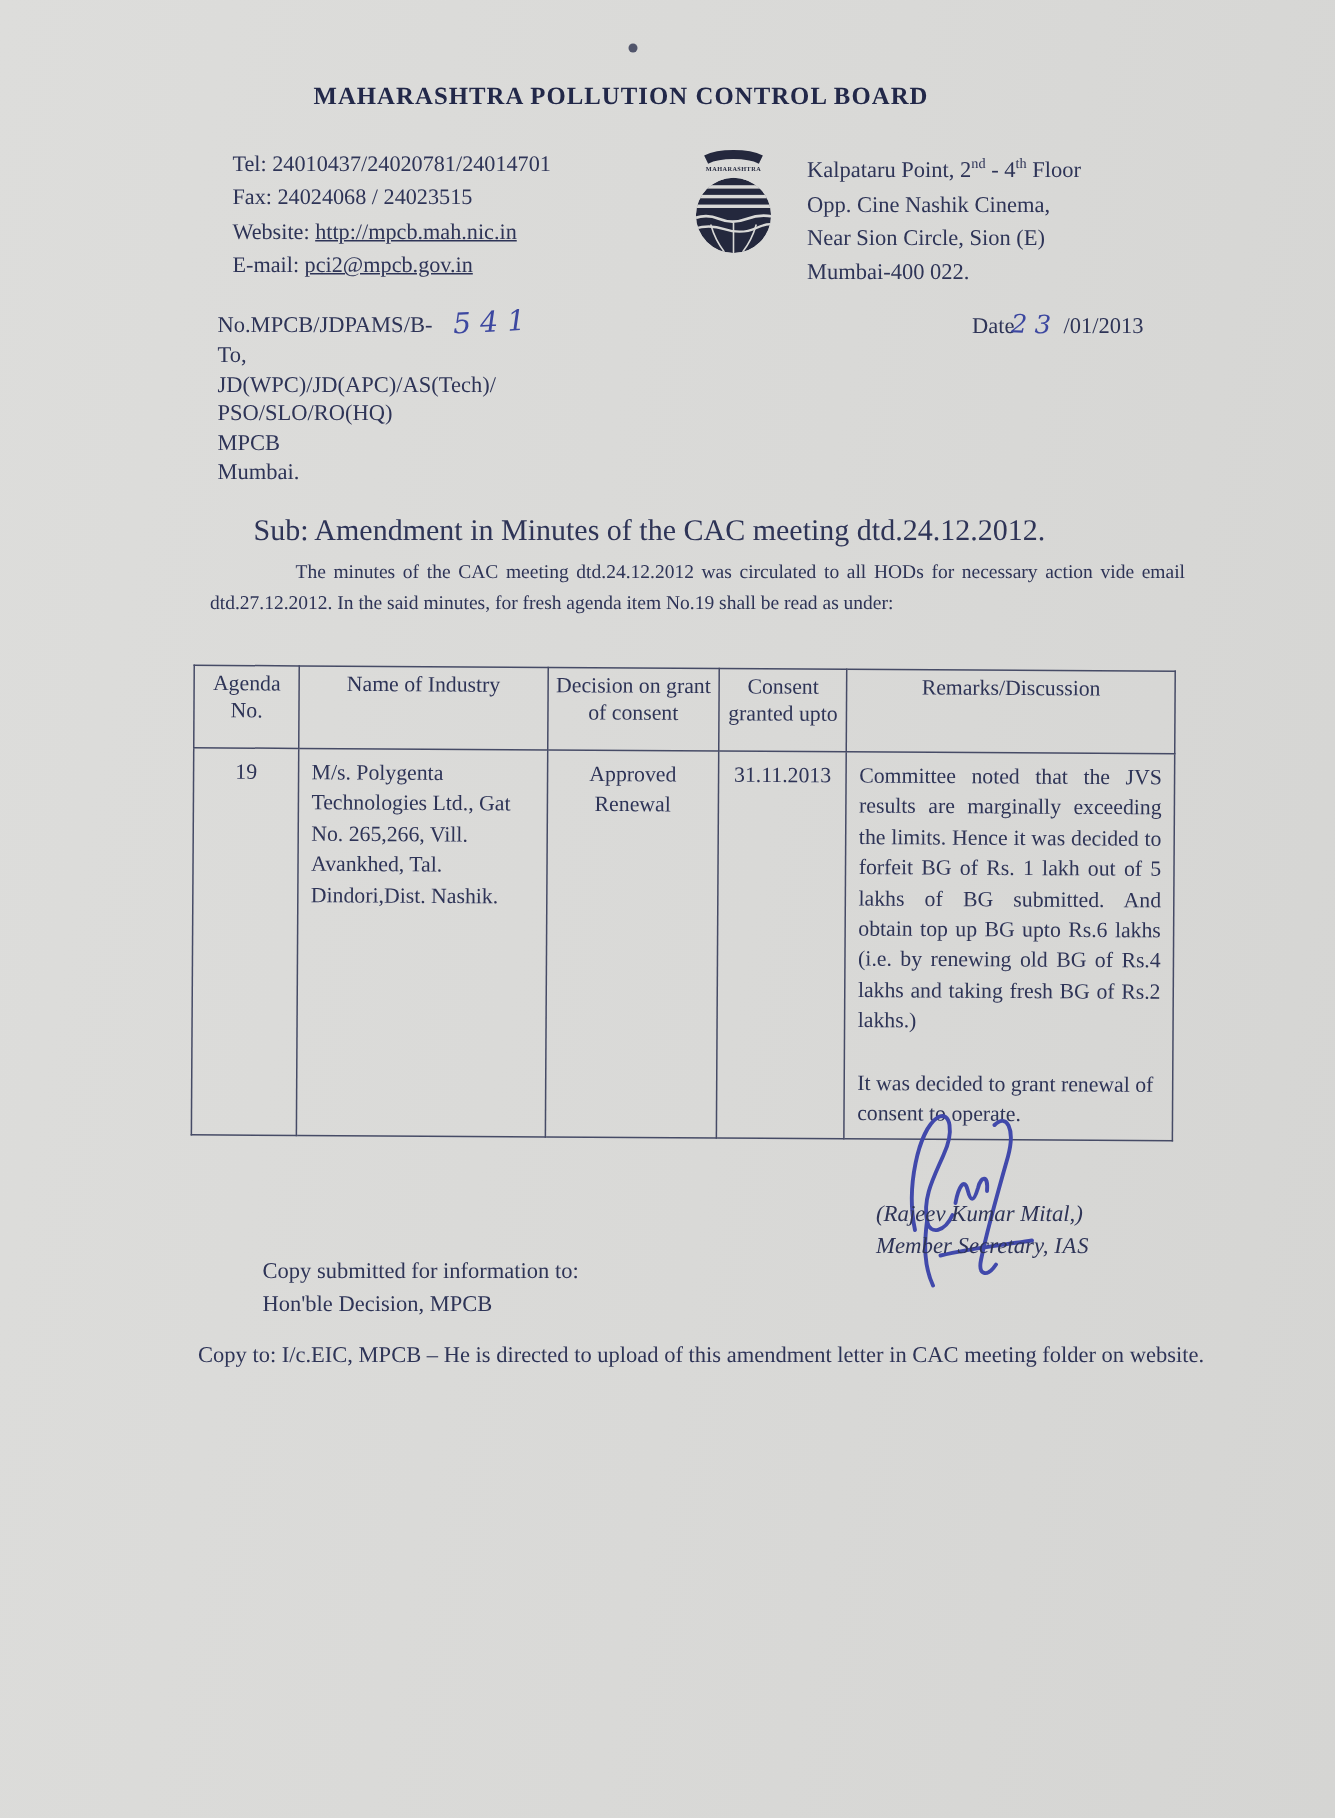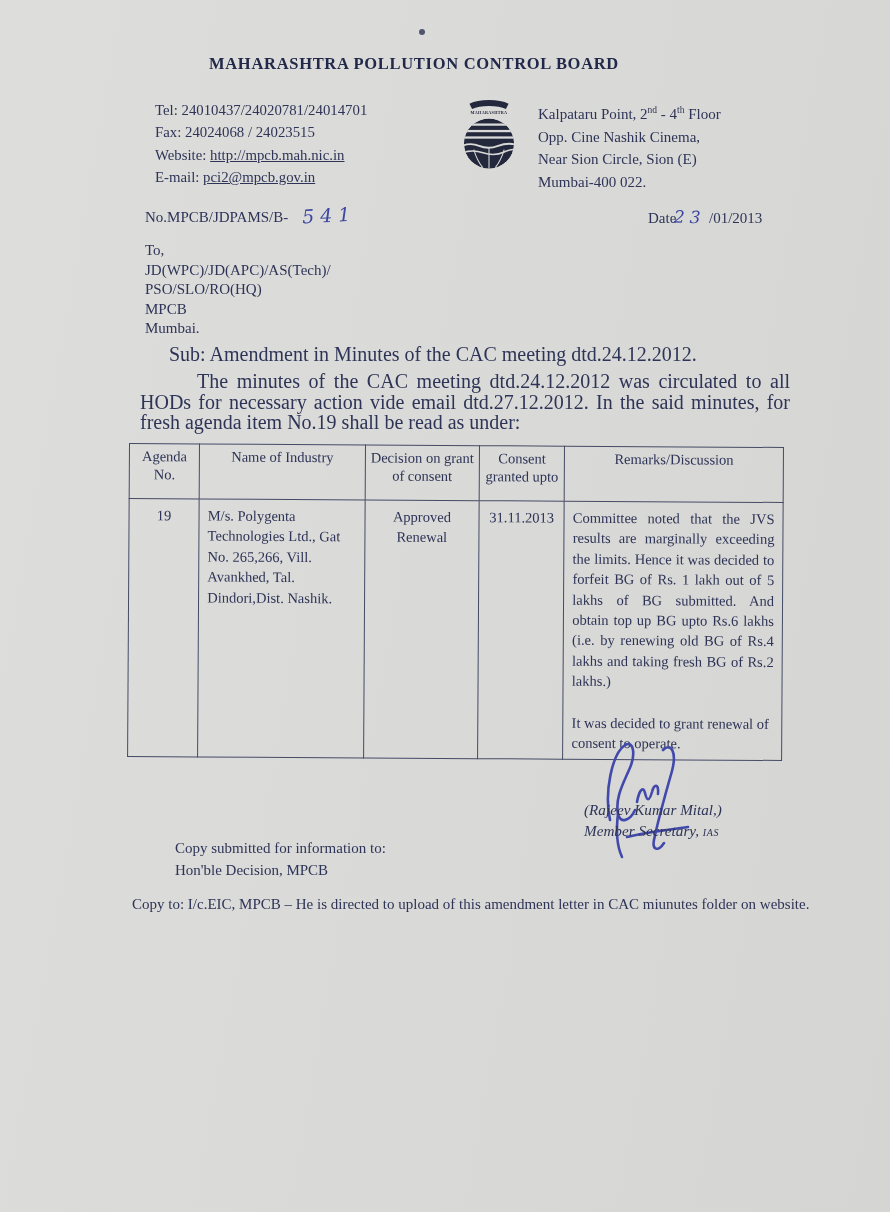--- a/index.html
+++ b/index.html
@@ -18,33 +18,33 @@
   .contact{top:99px;left:155px;font-size:14.8px;line-height:22.4px;}
   .doc-link{color:#2e3457;text-decoration:underline;cursor:pointer;}
   .logo-wrap{top:97px;left:451px;width:76px;height:78px;}
   .address{top:99px;left:538px;font-size:15px;line-height:22.6px;}
   .address sup{font-size:9.5px;}
   .ref-line{top:204px;left:145px;font-size:15px;}
   .hand{font-family:"DejaVu Serif",serif;font-style:italic;color:#3c47a0;}
   .ref-hand{display:inline-block;font-size:19px;letter-spacing:6px;margin-left:14px;transform:rotate(-3deg);}
   .date-line{top:207px;left:648px;font-size:15px;}
   .date-hand{display:inline-block;font-size:17px;letter-spacing:5px;margin:0 3px 0 -2px;transform:rotate(2deg);}
-  .to-block{top:241px;left:145px;font-size:15px;line-height:19.6px;}
+  .to-block{top:228px;left:145px;font-size:15px;line-height:19.6px;}
   .subject{top:343px;left:169px;font-size:20px;}
-  .body-par{top:371px;left:140px;width:650px;font-size:20px;line-height:20.6px;text-align:justify;text-indent:57px;}
+  .body-par{top:371px;left:140px;width:650px;font-size:13px;line-height:20.6px;text-align:justify;text-indent:57px;}
   .table-wrap{top:443px;left:129px;transform:rotate(0.35deg);transform-origin:0 0;}
   table.cac{border-collapse:collapse;width:655px;font-size:14.5px;color:#2e3457;}
   table.cac th,table.cac td{border:1px solid #464b66;}
   table.cac th{font-weight:normal;text-align:center;vertical-align:top;padding:4px 3px 2px;line-height:17.5px;height:48px;}
   table.cac td{vertical-align:top;padding:6px 8px;height:224px;line-height:20.4px;}
   td.c-center{text-align:center;padding-left:3px;padding-right:3px;}
   .remarks p{margin:0;text-align:justify;}
   .remarks p + p{margin-top:21px;text-align:left;}
   .sig-text{top:799px;left:584px;font-size:15.2px;line-height:21px;font-style:italic;}
-  .sig-ias{font-size:10px;letter-spacing:.6px;}
+  .sig-ias{font-size:15px;letter-spacing:.6px;}
   .sig-ink{top:740px;left:597px;width:100px;height:120px;}
   .copy-info{top:838px;left:132px;font-size:15px;line-height:21.5px;margin-left:43px;}
   .copy-to{top:894px;left:132px;width:704px;font-size:15px;line-height:21.5px;}
 </style>
 </head>
 <body>
 
 <div class="page">
 
   <div class="abs scan-dot"></div>
@@ -151,15 +151,15 @@
   <div class="abs sig-text">
     <div>(Rajeev Kumar Mital,)</div>
     <div><span>Member Secretary,</span> <span class="sig-ias">IAS</span></div>
   </div>
 
   <div class="abs copy-info">
     <div>Copy submitted for information to:</div>
     <div>Hon'ble Decision, MPCB</div>
   </div>
 
-  <div class="abs copy-to">Copy to:  I/c.EIC, MPCB – He is directed to upload of this amendment letter in CAC miunutes folder on website.</div>
+  <div class="abs copy-to">Copy to:  I/c.EIC, MPCB – He is directed to upload of this amendment letter in CAC meeting folder on website.</div>
 
 </div>
 
 </body></html>

